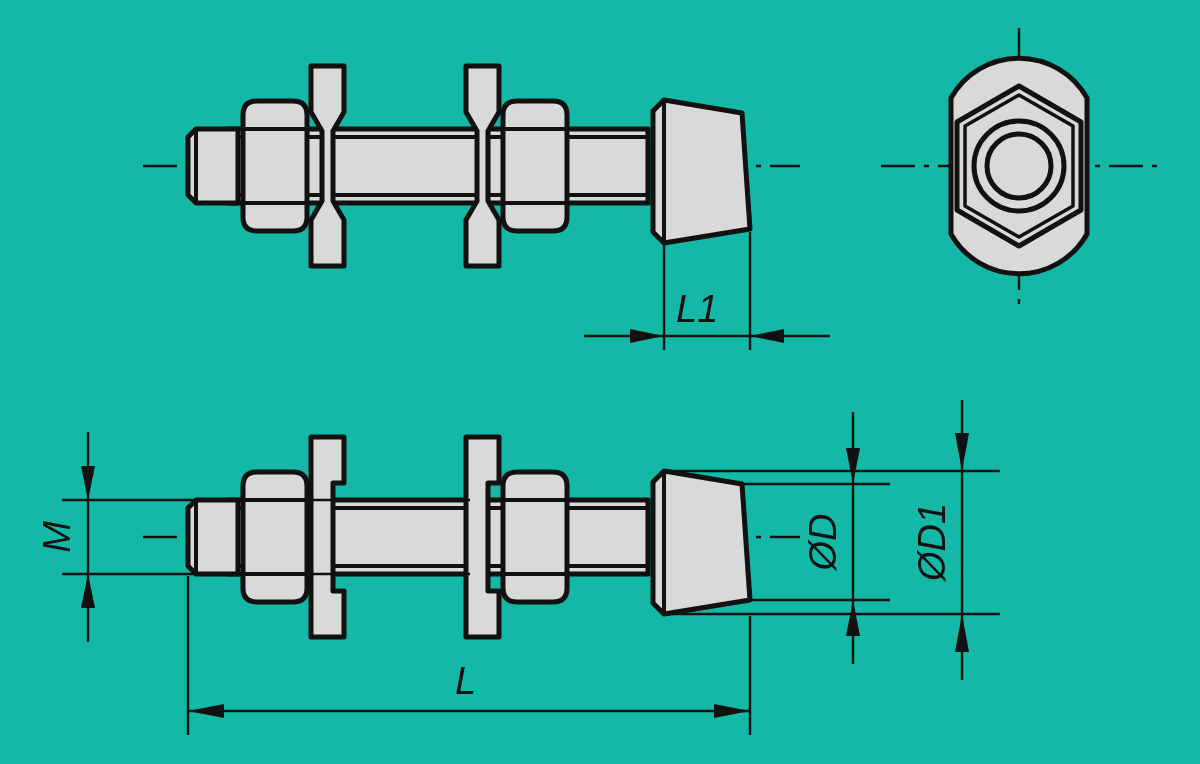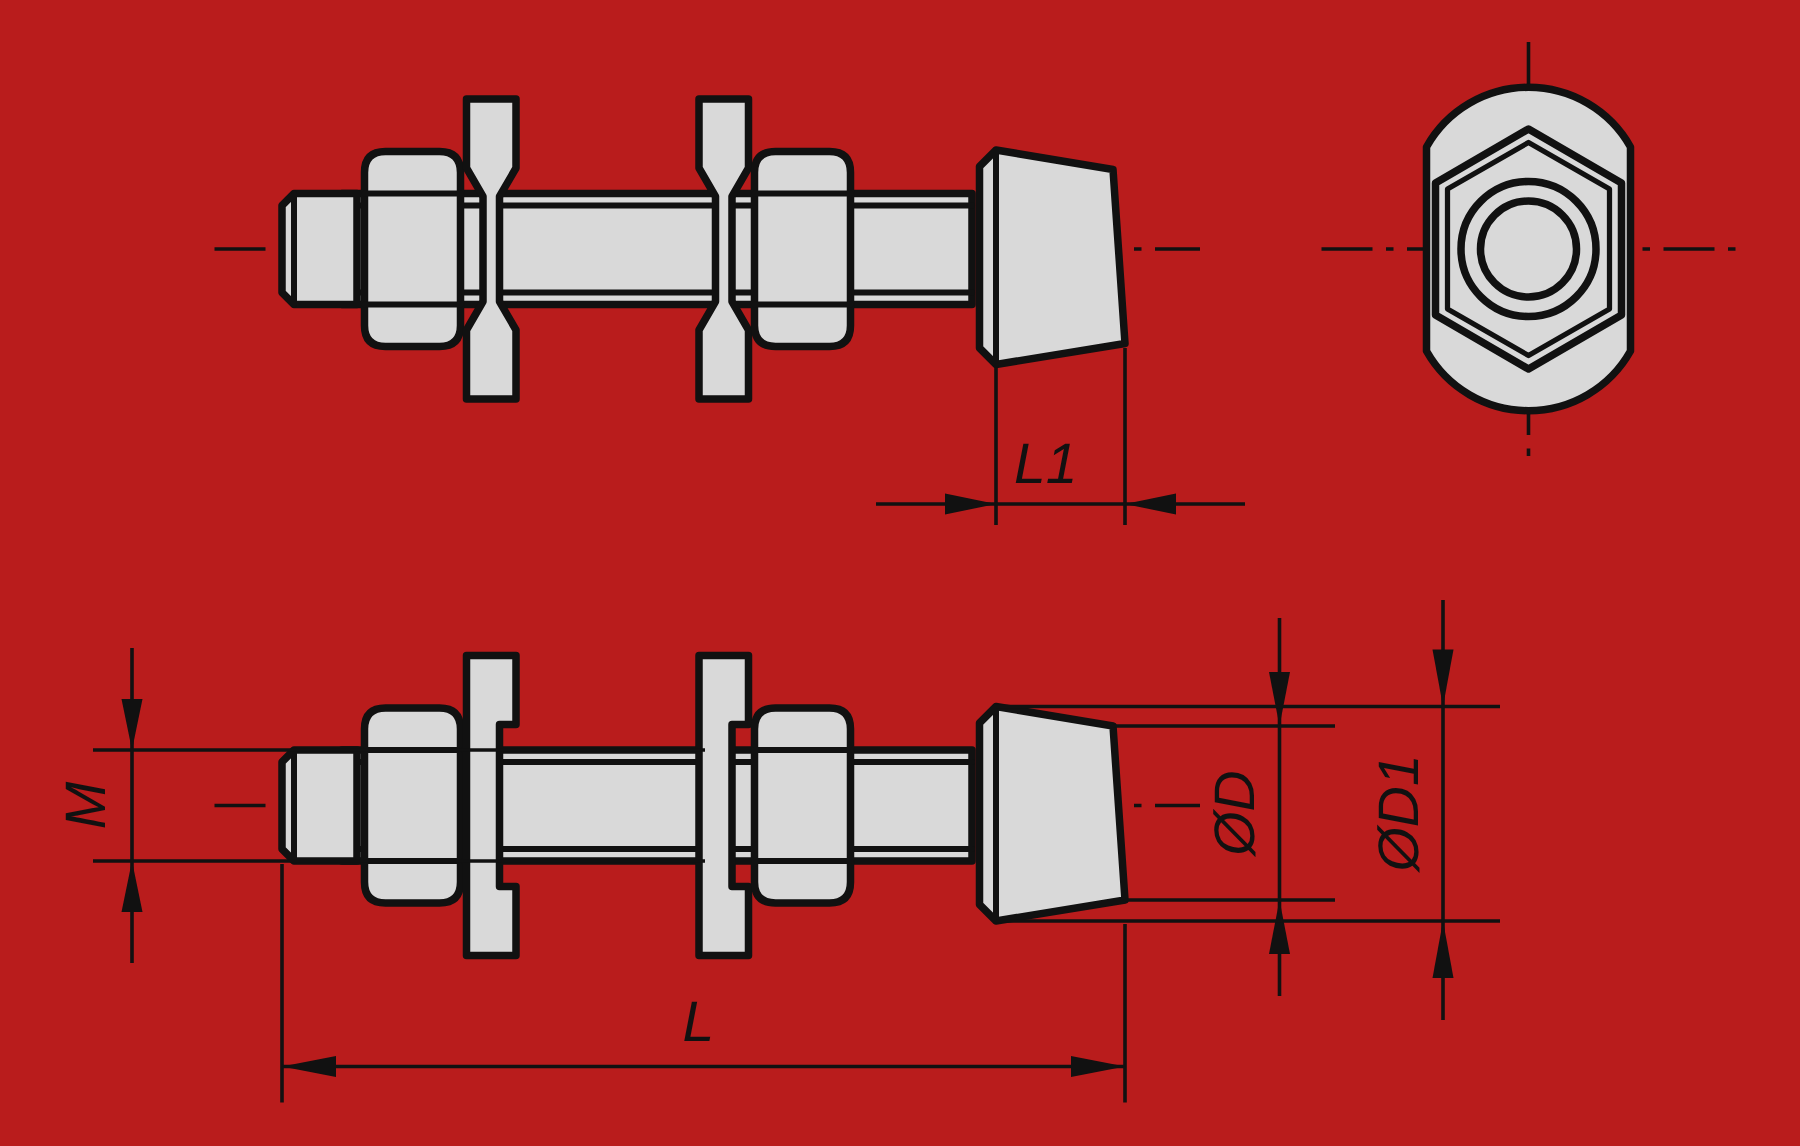--- a/index.html
+++ b/index.html
@@ -8,21 +8,21 @@
     padding: 0;
     background: #ffffff;
   }
   body {
     font-family: "Liberation Sans", sans-serif;
   }
   #drawing-root {
     position: relative;
     width: 1200px;
     height: 764px;
-    background: #b91c1c;
+    background: #14b8a6;
     overflow: hidden;
   }
   svg#tech-drawing {
     display: block;
     width: 1200px;
     height: 764px;
   }
   .outline {
     fill: #d9d9d9;
     stroke: #111111;

